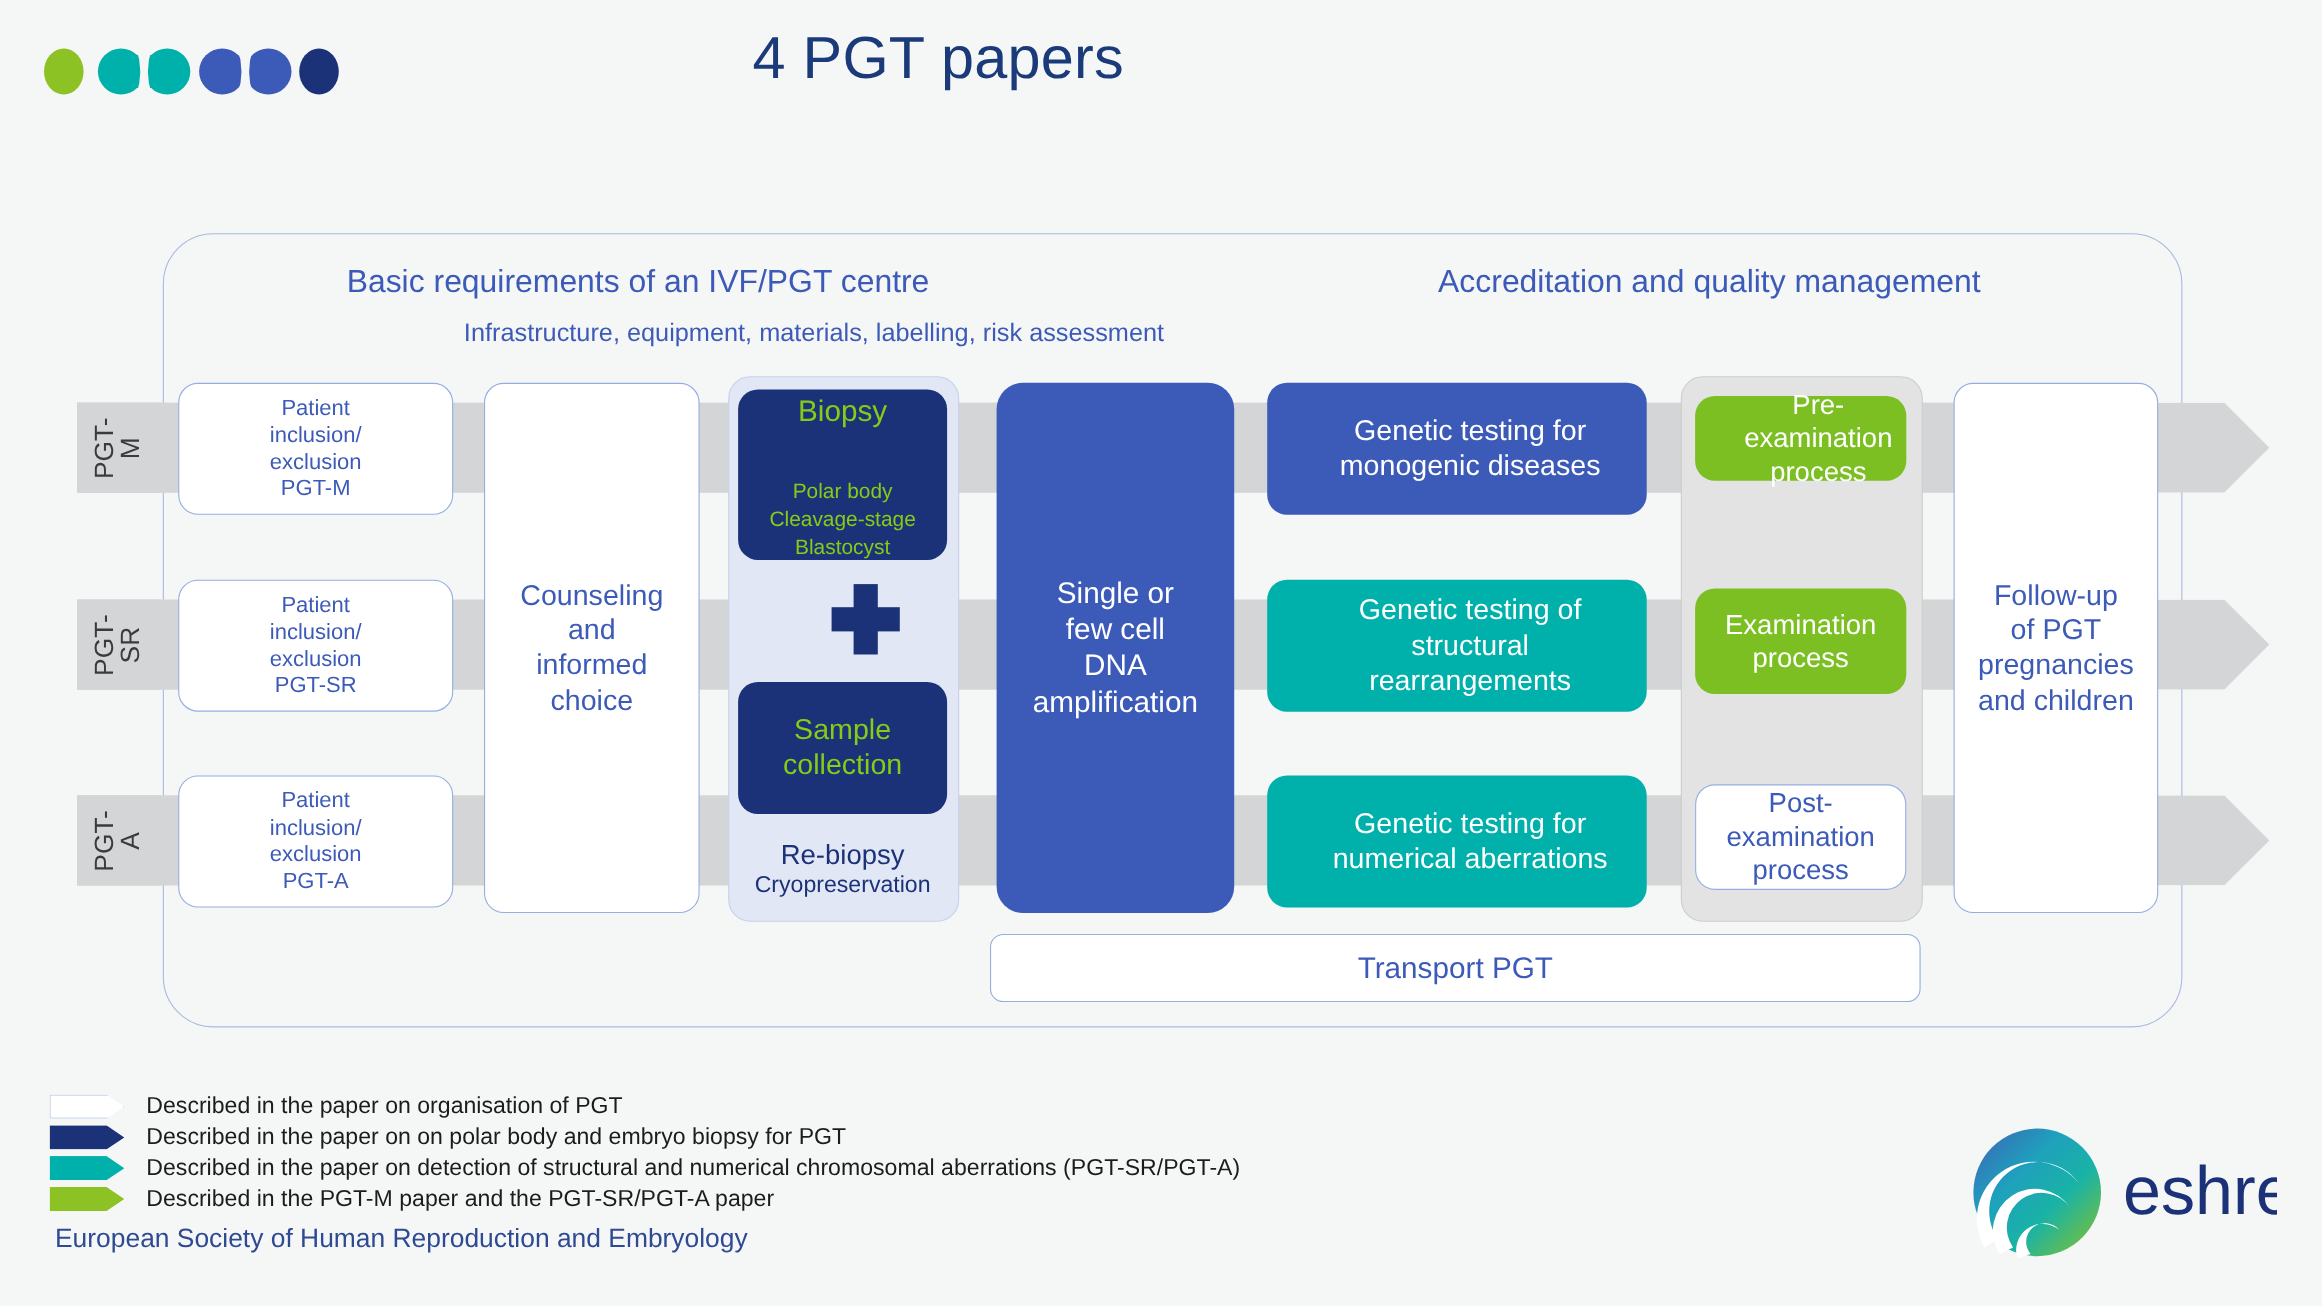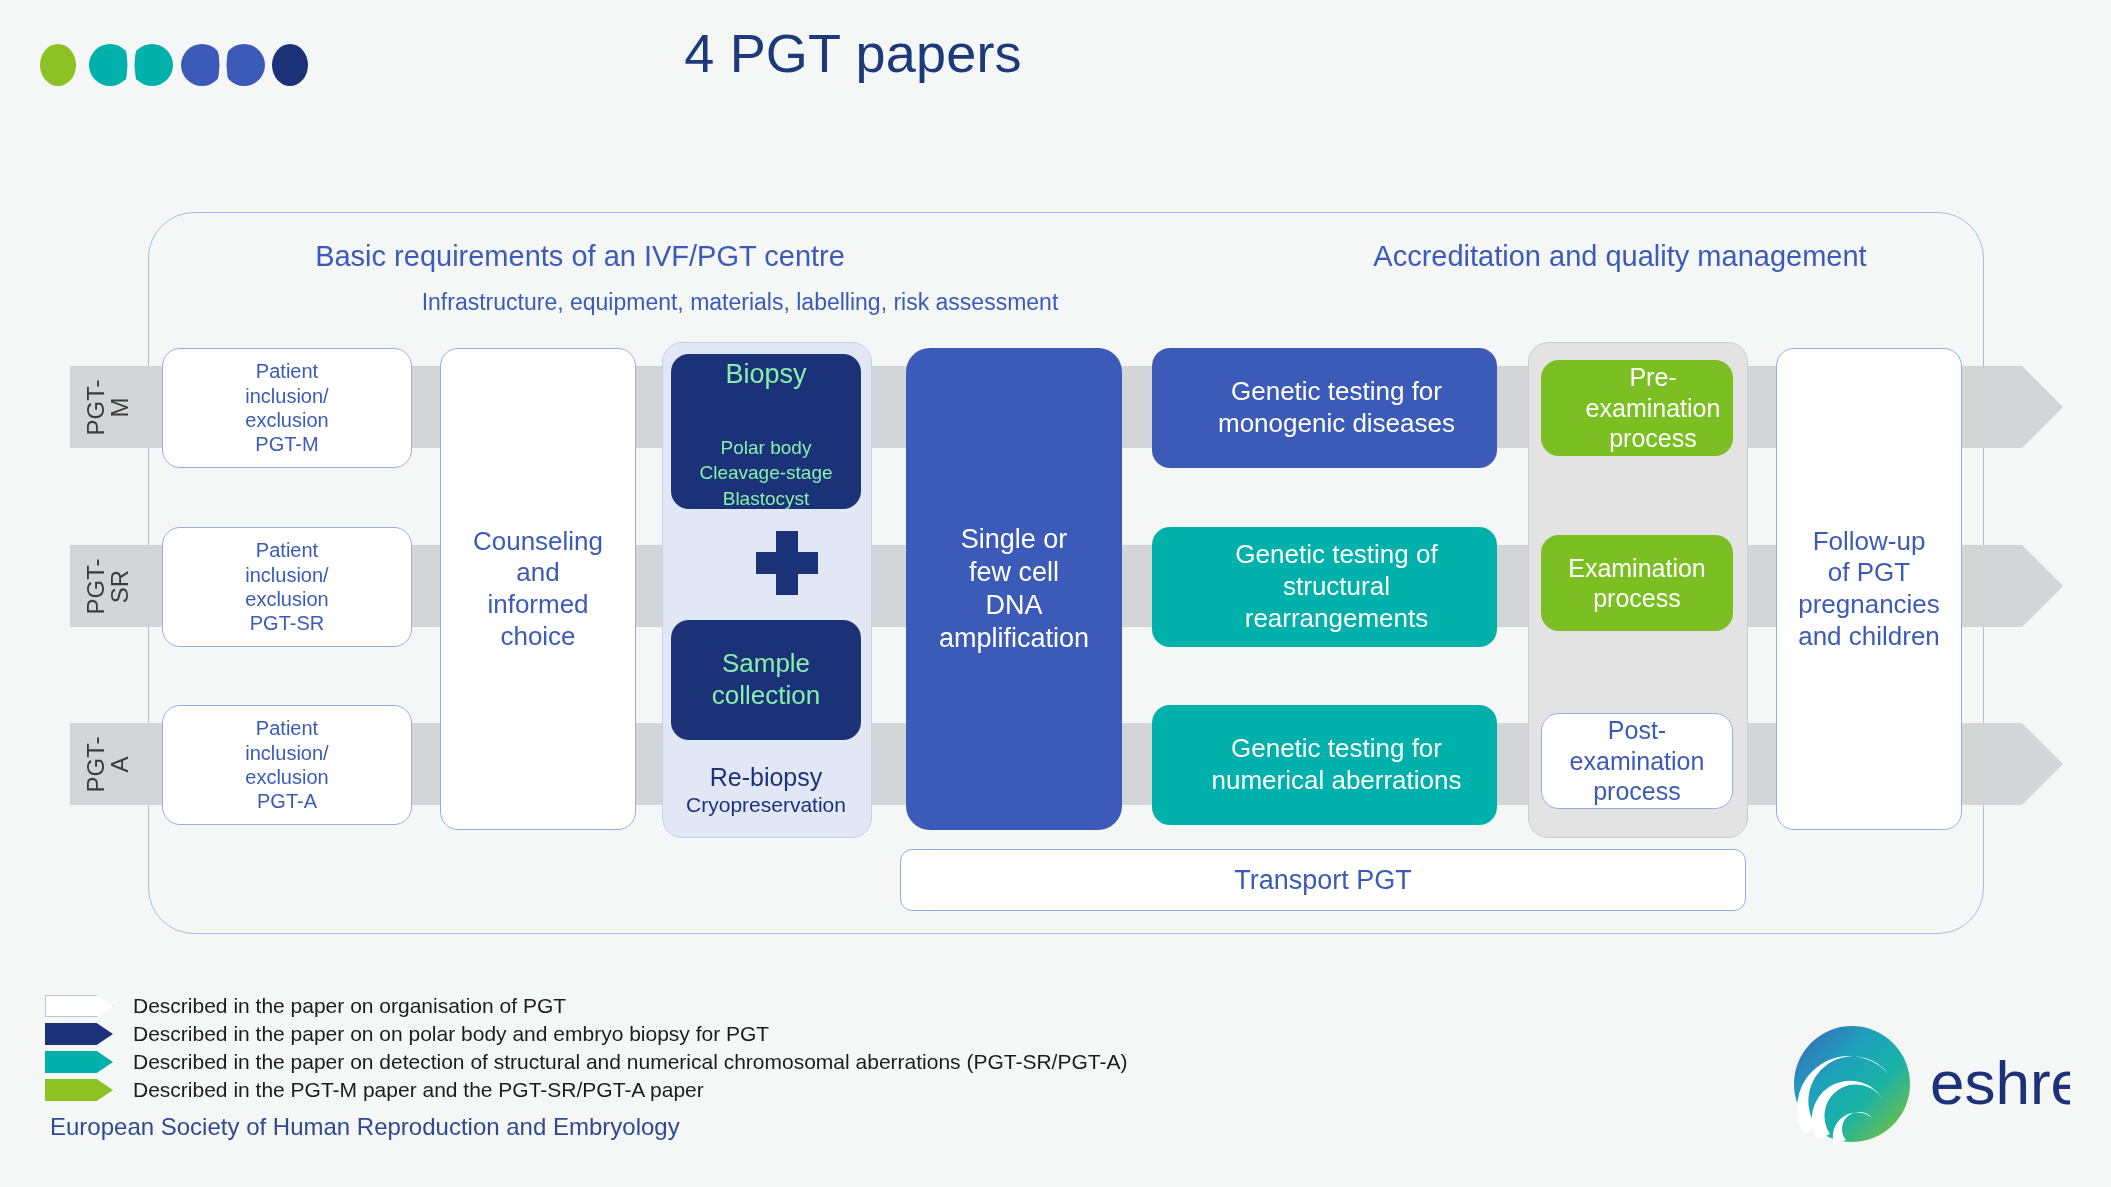--- a/index.html
+++ b/index.html
@@ -31,21 +31,21 @@
   }
   #section-title-left{
     position:absolute;left:300px;top:240px;width:560px;text-align:center;
     font-size:29px;color:#3c5ab8;
   }
   #section-sub-left{
     position:absolute;left:300px;top:289px;width:880px;text-align:center;
     font-size:23px;color:#3c5ab8;
   }
   #section-title-right{
-    position:absolute;left:1260px;top:240px;width:720px;text-align:center;
+    position:absolute;left:1194px;top:240px;width:720px;text-align:center;
     font-size:29px;color:#3c5ab8;
   }
 
   
   .row-band{position:absolute;left:70px;height:82px;background:#d4d5d6;}
   .row-band.r0{top:366px;}
   .row-band.r1{top:545px;}
   .row-band.r2{top:723px;}
   .band-main{width:1885px;}
 
@@ -79,21 +79,21 @@
     border-radius:18px;
     display:flex;align-items:center;justify-content:center;
     text-align:center;
     box-sizing:border-box;
     line-height:1.22;
   }
   .card.white{
     background:#ffffff;border:1.4px solid #95aee0;color:#3c5ab8;
   }
   .card.blue{background:#3c5ab8;color:#ffffff;border:none;}
-  .card.navy{background:#1b3278;color:#86efac;border:none;gap:28px;}
+  .card.navy{background:#1b3278;color:#84cc16;border:none;gap:28px;}
   .card.teal{background:#00b0aa;color:#ffffff;border:none;}
   .card.green{background:#7cbf22;color:#ffffff;border:none;}
 
   
   .c1{left:162px;width:250px;font-size:20px;}
   .c1.r0{top:348px;height:120px;}
   .c1.r1{top:527px;height:120px;}
   .c1.r2{top:705px;height:120px;}
 
   
@@ -140,21 +140,21 @@
   .c5.r0{top:348px;height:120px;}
   .c5.r1{top:527px;height:120px;}
   .c5.r2{top:705px;height:120px;}
 
   
   #exam-container{
     position:absolute;left:1528px;top:342px;width:218px;height:494px;
     background:#e3e3e4;border:1.4px solid #cdcdce;border-radius:20px;
   }
   .c6{left:1541px;width:192px;font-size:25px;}
-  .c6.r0{top:360px;height:96px;padding-left:32px;}
+  .c6.r0{top:360px;height:77px;padding-left:32px;}
   .c6.r1{top:535px;height:96px;}
   .c6.r2{top:713px;height:96px;}
 
   
   #card-followup{
     left:1776px;top:348px;width:186px;height:482px;font-size:26px;
   }
 
   
   #card-transport{

